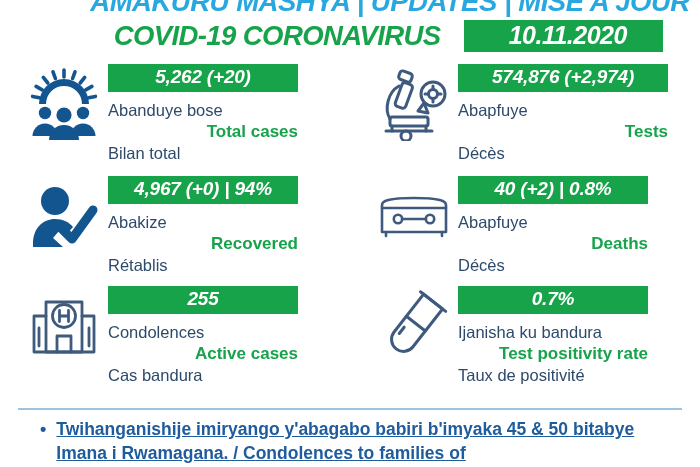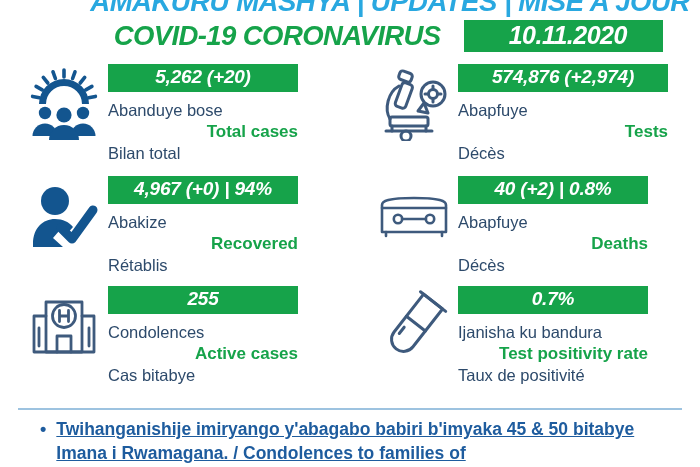--- a/index.html
+++ b/index.html
@@ -302,21 +302,21 @@
           <path d="M31,60 L31,44 L45,44 L45,60"></path>
           <path d="M13,36 L13,54 M13,36 L13,36"></path>
           <path d="M63,36 L63,54"></path>
         </g>
       </svg>
     </div>
     <div class="stat-body">
       <div class="stat-badge badge-w1">255</div>
       <div class="stat-rw">Condolences</div>
       <div class="stat-en">Active cases</div>
-      <div class="stat-fr">Cas bitabye</div>
+      <div class="stat-fr">Cas bandura</div>
     </div>
   </div>
 
   <div class="stat-cell">
     <div class="stat-icon">
       <svg width="76" height="74" viewBox="0 0 76 74">
         <g fill="none" stroke="#3e5a7d" stroke-width="3" stroke-linecap="round" stroke-linejoin="round" transform="rotate(38 38 37)">
           <path d="M26,6 L50,6 L50,54 A12,12 0 0 1 26,54 Z"></path>
           <path d="M22,6 L54,6"></path>
           <path d="M26,34 L50,34"></path>

